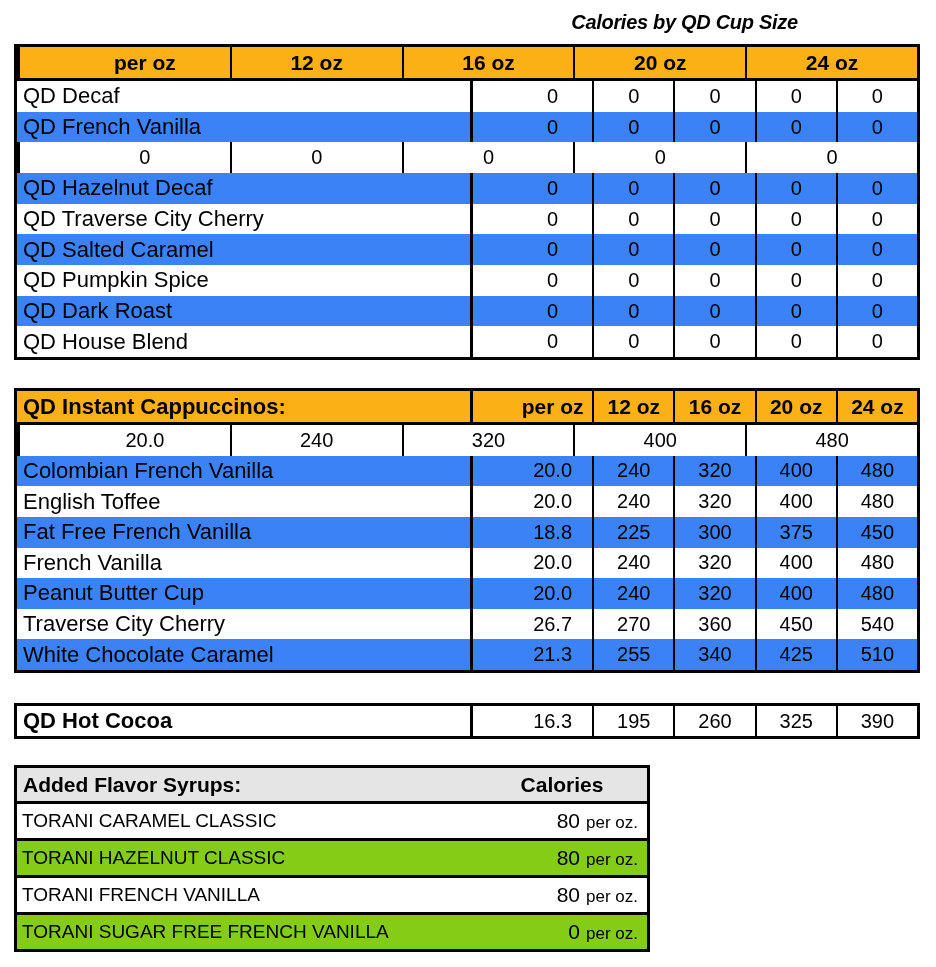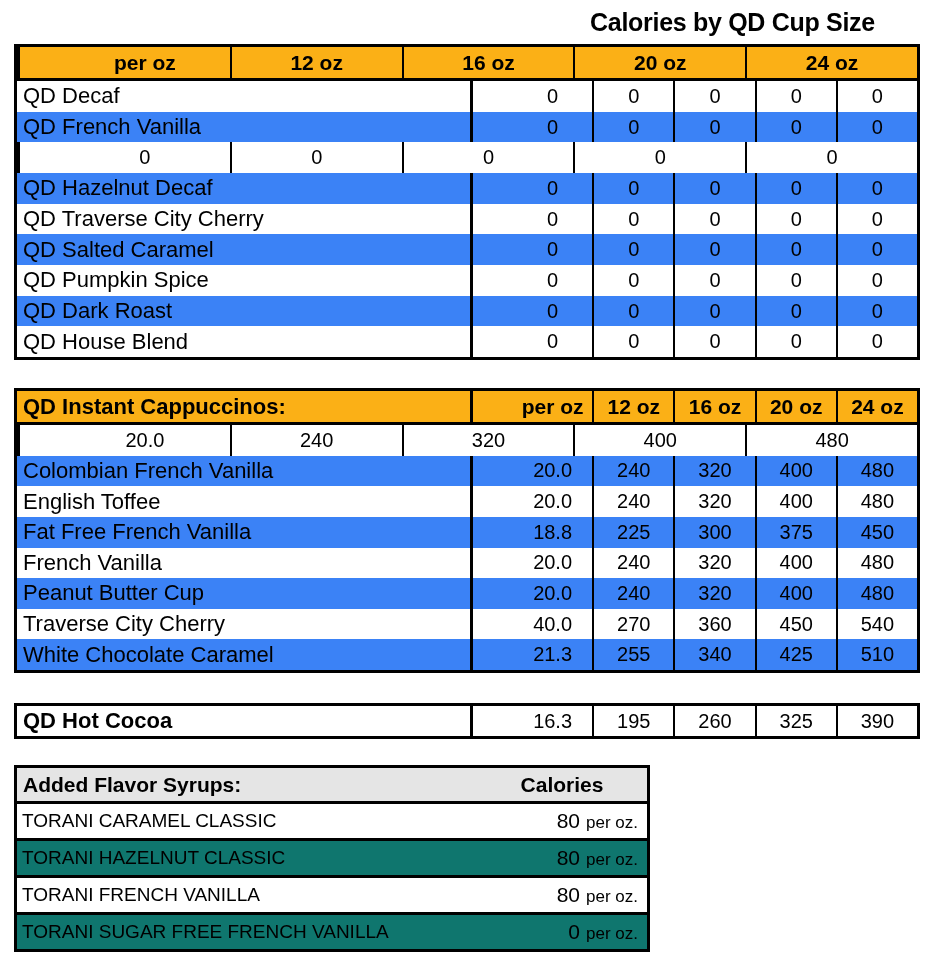--- a/index.html
+++ b/index.html
@@ -1,21 +1,21 @@
 <!DOCTYPE html>
 <html><head>
 <meta charset="utf-8">
 <style>
   html,body{margin:0;padding:0;background:#ffffff;}
   body{width:936px;height:967px;position:relative;font-family:"Liberation Sans",sans-serif;color:#000;}
   .page{position:absolute;inset:0;}
 
-  .title{position:absolute;left:560px;top:5px;width:345px;height:34px;
+  .title{position:absolute;left:512px;top:5px;width:345px;height:34px;
          display:flex;align-items:center;justify-content:center;
-         font-size:25px;font-weight:bold;letter-spacing:-0.3px;}
+         font-size:20px;font-weight:bold;letter-spacing:-0.3px;font-style:italic;}
 
   
   .tbl{position:absolute;box-sizing:border-box;border:3px solid #000;background:#fff;
        display:flex;flex-direction:column;}
   .hdr-row{display:flex;flex:none;height:31px;background:#FBB016;border-bottom:3px solid #000;}
   .row{display:flex;flex:1 1 0;min-height:0;}
   .row.alt{background:#3b82f6;}
   .label-cell{flex:none;width:453px;box-sizing:border-box;display:flex;align-items:center;
               padding-left:6px;font-size:22px;white-space:nowrap;overflow:hidden;}
   .label-cell.bold{font-weight:bold;}
@@ -27,21 +27,21 @@
 
   
   .syr{position:absolute;box-sizing:border-box;border:3px solid #000;background:#fff;
        display:flex;flex-direction:column;}
   .syr-hdr{flex:none;height:33px;display:flex;align-items:center;background:#e5e5e5;
            border-bottom:3px solid #000;font-weight:bold;}
   .syr-hdr-label{flex:1;padding-left:6px;font-size:21px;}
   .syr-hdr-cal{flex:none;width:170px;text-align:center;font-size:21px;}
   .syr-row{flex:1 1 0;display:flex;align-items:center;}
   .syr-row + .syr-row{border-top:3px solid #000;}
-  .syr-row.alt{background:#0f766e;}
+  .syr-row.alt{background:#84cc16;}
   .syr-label{flex:1;padding-left:5px;font-size:19px;white-space:nowrap;overflow:hidden;}
   .syr-value{flex:none;display:flex;align-items:baseline;justify-content:flex-end;padding-right:4px;}
   .syr-num{font-size:21px;text-align:center;}
   .syr-unit{font-size:17px;width:57px;margin-left:6px;text-align:left;}
 </style>
 </head>
 <body>
 
 <div class="page">
   <div class="title">Calories by QD Cup Size</div>
@@ -178,21 +178,21 @@
       <div class="row alt">
         <div class="label-cell">Peanut Butter Cup</div>
         <div class="val-cell first">20.0</div>
         <div class="val-cell">240</div>
         <div class="val-cell">320</div>
         <div class="val-cell">400</div>
         <div class="val-cell">480</div>
       </div>
       <div class="row">
         <div class="label-cell">Traverse City Cherry</div>
-        <div class="val-cell first">40.0</div>
+        <div class="val-cell first">26.7</div>
         <div class="val-cell">270</div>
         <div class="val-cell">360</div>
         <div class="val-cell">450</div>
         <div class="val-cell">540</div>
       </div>
       <div class="row alt">
         <div class="label-cell">White Chocolate Caramel</div>
         <div class="val-cell first">21.3</div>
         <div class="val-cell">255</div>
         <div class="val-cell">340</div>

